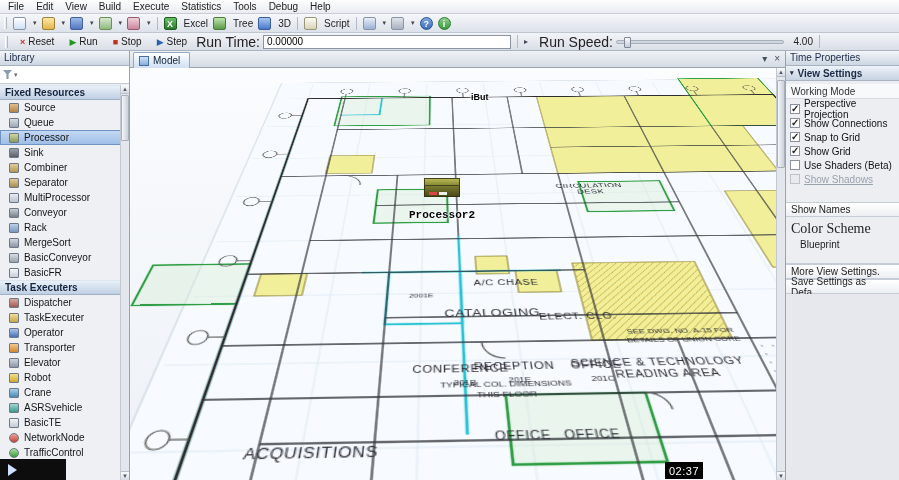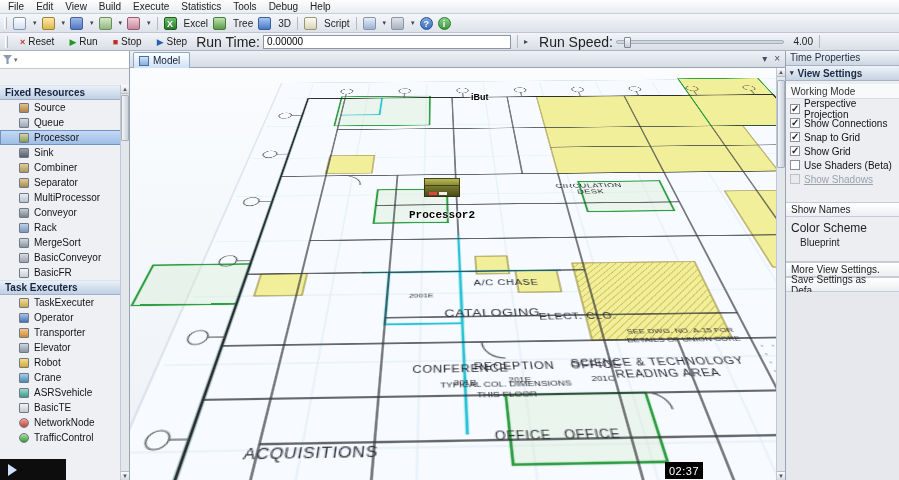--- a/index.html
+++ b/index.html
@@ -50,21 +50,21 @@
   .speed-value{font-size:10px;color:#222;flex:none;min-width:26px;text-align:right;}
 
   
   .library{position:absolute;left:0;top:51px;width:130px;bottom:0;background:#eef0f4;border-right:1px solid #98a2b0;z-index:5;}
   .panel-header{height:15px;background:linear-gradient(#f3f6fa,#ccd6e2);border-bottom:1px solid #a8b2c2;font-size:10px;padding:1px 4px;color:#22304a;}
   .filter-row{height:18px;background:#fff;border-bottom:1px solid #c4cad4;display:flex;align-items:center;padding:0 3px;gap:2px;}
   .funnel{width:9px;height:9px;background:#8a9ab0;clip-path:polygon(0 0,100% 0,62% 45%,62% 100%,38% 100%,38% 45%);flex:none;}
   .filter-dd{font-size:7px;color:#667;flex:none;}
   .filter-input{flex:1;border:none;outline:none;height:14px;font-size:10px;min-width:10px;}
   .lib-list{position:absolute;top:34px;left:0;right:0;bottom:0;overflow:hidden;}
-  .lib-row{height:15px;display:flex;align-items:center;gap:5px;padding-left:19px;font-size:10px;color:#141414;}
+  .lib-row{height:15px;display:flex;align-items:center;gap:5px;padding-left:9px;font-size:10px;color:#141414;}
   .lib-row.group{padding-left:5px;font-weight:bold;color:#16253e;background:linear-gradient(#e9f0f8,#bfcfe3);border-top:1px solid #dbe5f0;border-bottom:1px solid #9fb2c8;}
   .lib-row.selected{background:linear-gradient(#c6daf4,#9cbce6);box-shadow:inset 0 0 0 1px #6f94c2;align-items:center;}
   .lib-ico{width:10px;height:10px;border:1px solid #6f7886;background:linear-gradient(#e6e6e6,#b4b4b4);flex:none;border-radius:1px;}
   [data-name="source-icon"]{background:linear-gradient(#dfc08c,#b08448);}
   [data-name="queue-icon"]{background:linear-gradient(#d8dde4,#9aa4b2);}
   [data-name="processor-icon"]{background:linear-gradient(#cfd8a8,#8a9a58);}
   [data-name="sink-icon"]{background:linear-gradient(#9aa0a8,#5a6068);}
   [data-name="combiner-icon"]{background:linear-gradient(#e2cb9a,#b59658);}
   [data-name="separator-icon"]{background:linear-gradient(#e2cb9a,#a88a50);}
   [data-name="multiprocessor-icon"]{background:linear-gradient(#e8ecf2,#b8c2d0);}
@@ -126,21 +126,21 @@
   .qp-arrow{font-size:7px;color:#334;}
   .qp-sub{height:15px;font-size:10px;padding:2px 5px;background:#f8f9fb;border-bottom:1px solid #d8dce2;color:#333;flex:none;margin-top:3px;}
   .qp-checks{padding:3px 0 2px 0;flex:none;}
   .cb-row{display:flex;align-items:center;gap:4px;height:14px;padding-left:4px;font-size:10px;color:#111;}
   .cb{width:10px;height:10px;background:#fff;border:1px solid #8a929e;position:relative;flex:none;}
   .cb-row.checked .cb::after{content:"✓";position:absolute;left:0px;top:-2px;font-size:10px;font-weight:bold;color:#222;}
   .cb-row.disabled{color:#9aa2ac;text-decoration:underline;}
   .cb-row.disabled .cb{background:#e8eaee;border-color:#bcc2ca;}
   .qp-gap{height:14px;flex:none;}
   .qp-row-btn{height:15px;background:linear-gradient(#ffffff,#eceff3);border-top:1px solid #c6ccd6;border-bottom:1px solid #c6ccd6;font-size:10px;display:flex;align-items:center;padding:0 5px;color:#222;flex:none;}
-  .qp-label{font-size:12px;padding:4px 5px 1px 5px;color:#222;flex:none;}
+  .qp-label{font-size:14px;padding:4px 5px 1px 5px;color:#222;flex:none;font-family:Liberation Serif, serif;}
   .qp-value{font-size:10px;padding:1px 5px 3px 14px;color:#222;flex:none;}
   .qp-buttons{flex:none;margin-top:10px;border-top:1px solid #c6ccd6;}
   .qp-rest{flex:1;background:#e6e8ed;}
 
   
   .vid-play{position:absolute;left:0;bottom:0;width:66px;height:21px;background:#0d0d0d;z-index:50;display:flex;align-items:center;padding-left:8px;}
   .vid-play .tri{width:0;height:0;border-left:9px solid #cfe0ff;border-top:6px solid transparent;border-bottom:6px solid transparent;}
   .vid-time{position:absolute;left:665px;top:462px;width:38px;height:17px;background:#000;color:#fff;font-size:11px;display:flex;align-items:center;justify-content:center;z-index:50;letter-spacing:.5px;}
 </style>
 </head>
@@ -248,20 +248,21 @@
   <span class="mini-arrow" data-name="expand-arrow-icon">▸</span>
   <span class="rlabel" style="margin-left:8px;" data-name="run-speed-label">Run Speed:</span>
   <span class="slider" data-name="run-speed-slider">
       <span class="thumb" data-name="slider-thumb"></span>
     </span>
   <span class="speed-value" data-name="run-speed-value">4.00</span>
   <span class="tsep" data-name="toolbar-separator"></span>
 </div>
 
 <div class="library" data-name="library-panel">
+  <div class="panel-header" data-name="library-panel-title">Library</div>
   <div class="filter-row" data-name="library-filter-row">
     <span class="funnel" data-name="filter-icon"></span>
     <span class="filter-dd" data-name="filter-dropdown-icon">▾</span>
     <input class="filter-input" data-name="library-filter-input" style="">
   </div>
   <div class="lib-list" data-name="library-list">
 
   <div class="lib-row group" data-name="library-row">
 
         <span data-name="library-row-label">Fixed Resources</span>
@@ -310,20 +311,24 @@
         <span class="lib-ico" data-name="basicconveyor-icon"></span>
         <span data-name="library-row-label">BasicConveyor</span>
       </div>
       <div class="lib-row item" data-name="library-row">
         <span class="lib-ico" data-name="basicfr-icon"></span>
         <span data-name="library-row-label">BasicFR</span>
       </div>
       <div class="lib-row group" data-name="library-row">
 
         <span data-name="library-row-label">Task Executers</span>
+      </div>
+      <div class="lib-row item" data-name="library-row">
+        <span class="lib-ico" data-name="dispatcher-icon"></span>
+        <span data-name="library-row-label">Dispatcher</span>
       </div>
       <div class="lib-row item" data-name="library-row">
         <span class="lib-ico" data-name="taskexecuter-icon"></span>
         <span data-name="library-row-label">TaskExecuter</span>
       </div>
       <div class="lib-row item" data-name="library-row">
         <span class="lib-ico" data-name="operator-icon"></span>
         <span data-name="library-row-label">Operator</span>
       </div>
       <div class="lib-row item" data-name="library-row">

